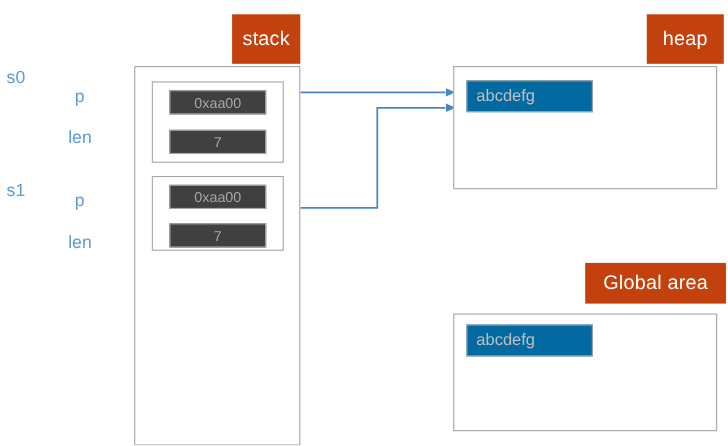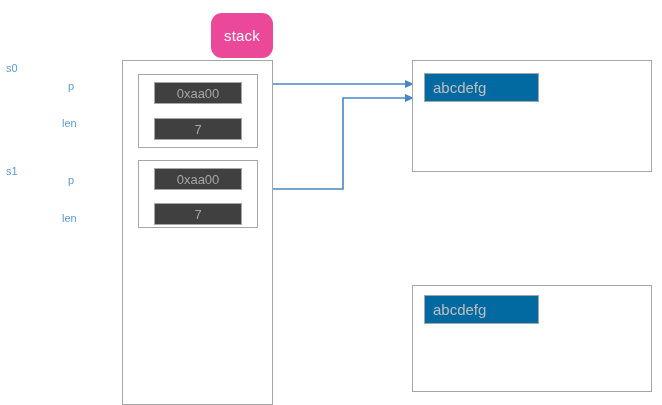--- a/index.html
+++ b/index.html
@@ -12,29 +12,28 @@
     width: 662px;
     height: 405px;
     background: #ffffff;
     font-family: "Liberation Sans", sans-serif;
     overflow: hidden;
   }
 
   
   .region-tab {
     position: absolute;
-    background: #ec4899;
+    background: #c2410c;
     color: #ffffff;
-    font-size: 15px;
+    font-size: 18px;
     display: flex;
     align-items: center;
     justify-content: center;
     letter-spacing: 0.2px;
     box-sizing: border-box;
-    border-radius: 11px;
   }
 
   
   .region-box {
     position: absolute;
     border: 1px solid #a6a6a6;
     background: #ffffff;
     box-sizing: border-box;
   }
 
@@ -69,21 +68,21 @@
     display: flex;
     align-items: center;
     padding-left: 8px;
     box-sizing: border-box;
   }
 
   
   .var-label {
     position: absolute;
     color: #5B9BD5;
-    font-size: 11px;
+    font-size: 16px;
     white-space: nowrap;
   }
 
   
   #connectors {
     position: absolute;
     left: 0;
     top: 0;
     width: 662px;
     height: 405px;
@@ -102,22 +101,24 @@
       </marker>
     </defs>
     <polyline id="conn-0" fill="none" stroke="#4A86C5" stroke-width="1.6" marker-end="url(#arrowhead)" points="273,84 405,84"></polyline>
     <polyline id="conn-1" fill="none" stroke="#4A86C5" stroke-width="1.6" marker-end="url(#arrowhead)" points="273,189 343,189 343,98 405,98"></polyline>
   </svg>
 
   <div class="region-box" id="box-stack" style="left: 122px; top: 60px; width: 151px; height: 345px;"></div>
   <div class="region-tab" id="tab-stack" style="left: 211px; top: 13px; width: 62px; height: 45px;">stack</div>
 
   <div class="region-box" id="box-heap" style="left: 412px; top: 60px; width: 240px; height: 112px;"></div>
+  <div class="region-tab" id="tab-heap" style="left: 588px; top: 13px; width: 70px; height: 45px;">heap</div>
 
   <div class="region-box" id="box-global" style="left: 412px; top: 285px; width: 240px; height: 107px;"></div>
+  <div class="region-tab" id="tab-global" style="left: 532px; top: 239px; width: 128px; height: 37px;">Global area</div>
 
   <div class="var-label" id="name-s0" style="left: 6px; top: 62px;">s0</div>
   <div class="struct-box" id="struct-s0" style="left: 138px; top: 74px; width: 120px; height: 74px;"></div>
   <div class="var-label" id="field-s0-0-label" style="left: 68px; top: 80px;">p</div>
   <div class="value-cell" id="field-s0-0-cell" style="left: 154px; top: 82px; width: 88px; height: 22px;">0xaa00</div>
   <div class="var-label" id="field-s0-1-label" style="left: 62px; top: 117px;">len</div>
   <div class="value-cell" id="field-s0-1-cell" style="left: 154px; top: 118px; width: 88px; height: 22px;">7</div>
 
   <div class="var-label" id="name-s1" style="left: 6px; top: 165px; text-align: right;">s1</div>
   <div class="struct-box" id="struct-s1" style="left: 138px; top: 160px; width: 120px; height: 68px;"></div>

